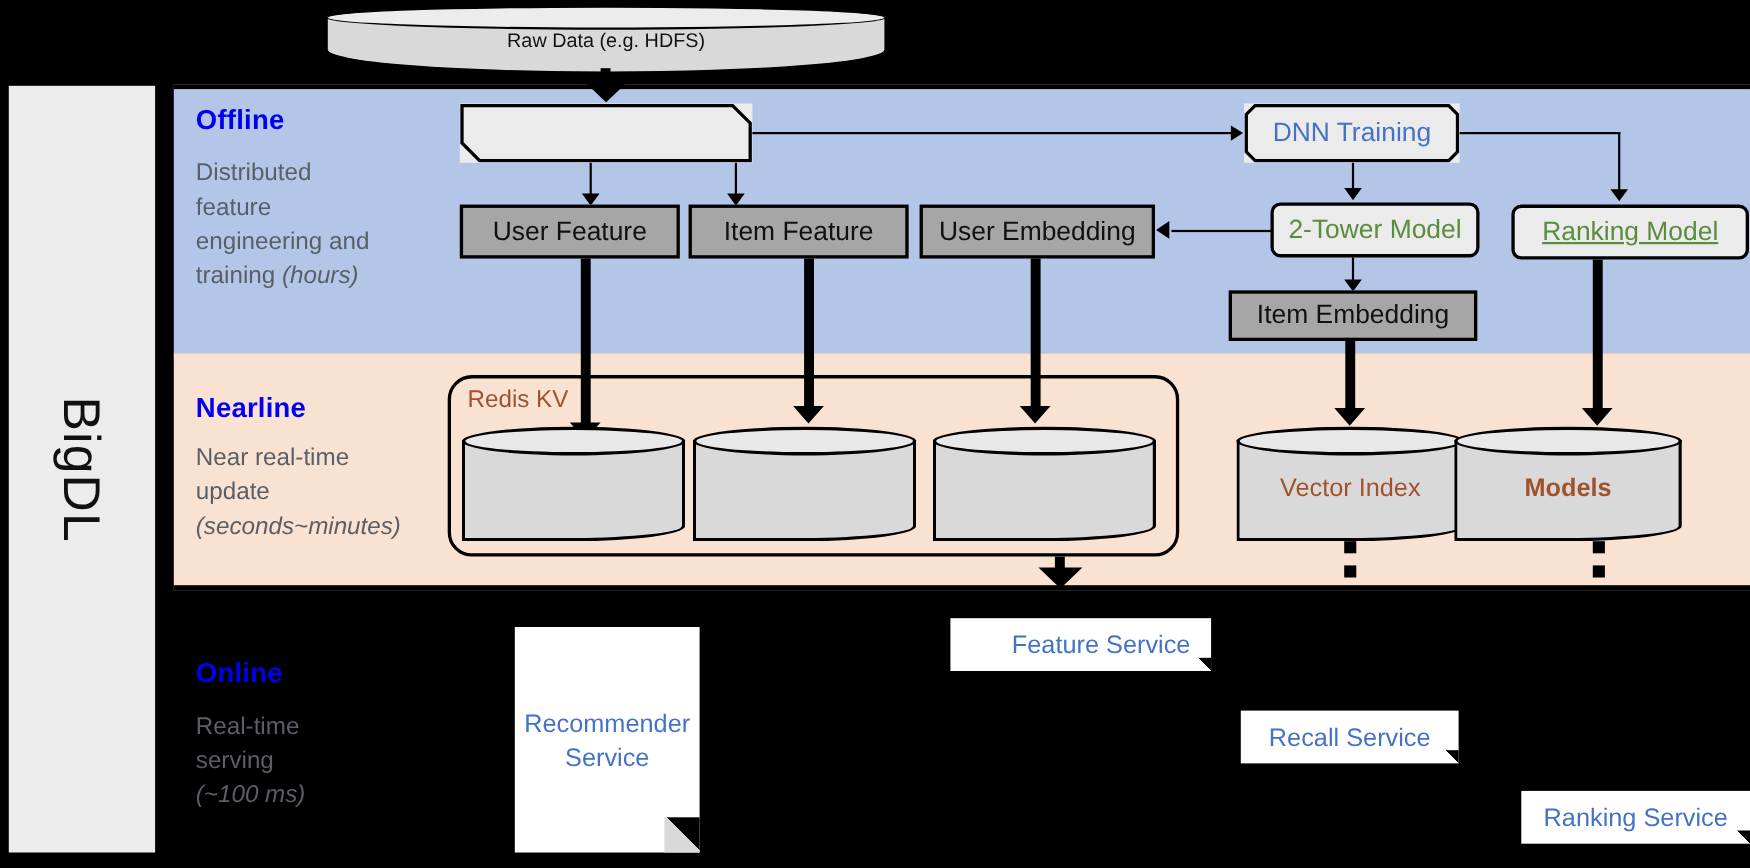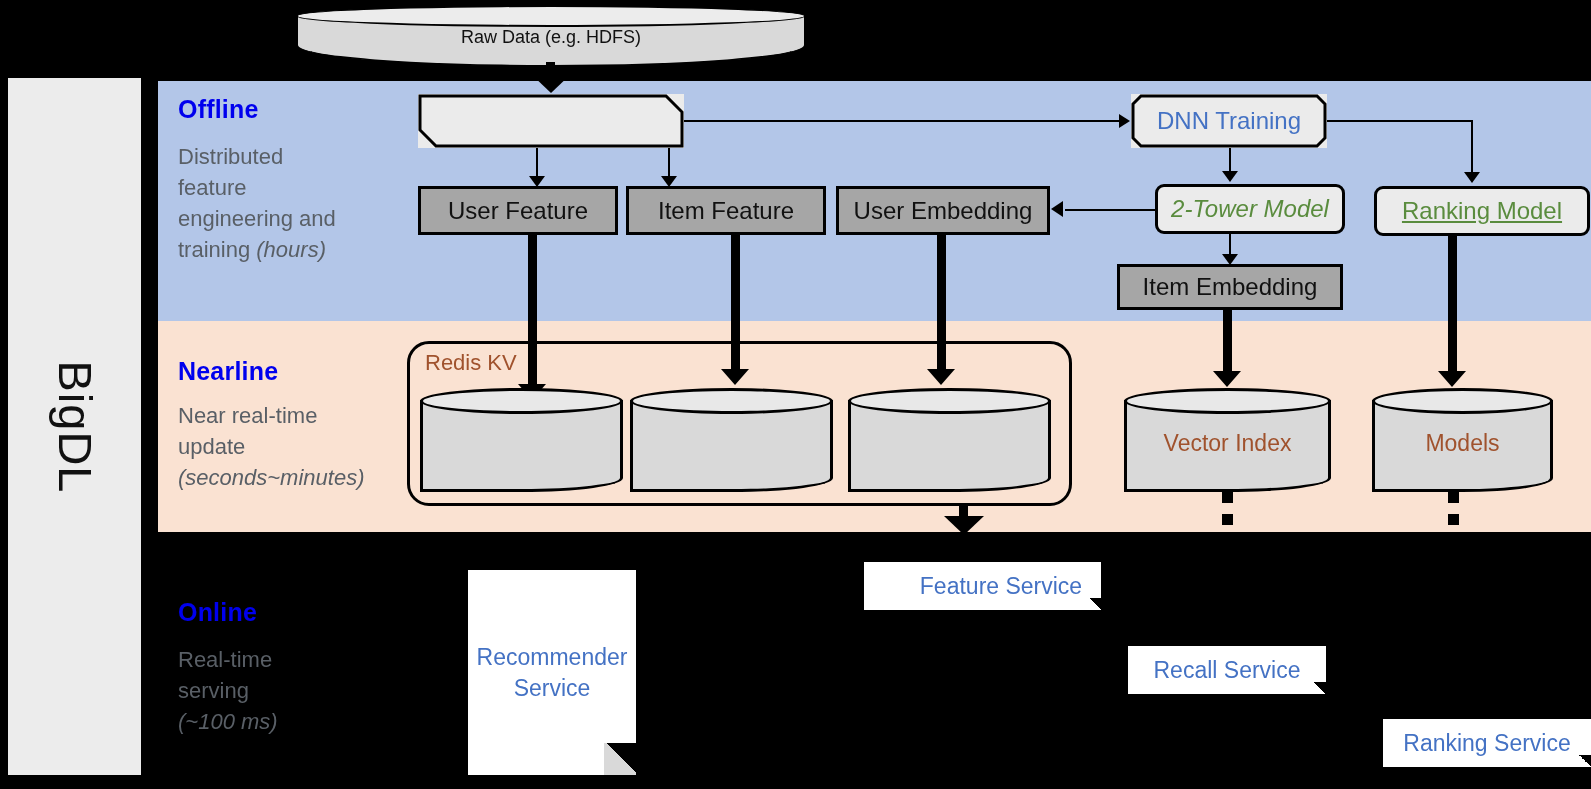--- a/index.html
+++ b/index.html
@@ -148,21 +148,21 @@
   <div class="node grey-box" id="user-feature" style="left:418px;top:186px;width:200px;height:49px;">
     <span>User Feature</span>
   </div>
   <div class="node grey-box" id="item-feature" style="left:626px;top:186px;width:200px;height:49px;">
     <span>Item Feature</span>
   </div>
   <div class="node grey-box" id="user-embedding" style="left:836px;top:186px;width:214px;height:49px;">
     <span>User Embedding</span>
   </div>
 
-  <div class="node proc-box green" id="two-tower-model" style="left:1155px;top:184px;width:190px;height:50px;font-style:italic;">
+  <div class="node proc-box green" id="two-tower-model" style="left:1155px;top:184px;width:190px;height:50px;">
     <span>2-Tower Model</span>
   </div>
   <div class="node proc-box green" id="ranking-model" style="left:1374px;top:186px;width:216px;height:50px;text-decoration:underline;">
     <span>Ranking Model</span>
   </div>
 
   <div class="ln thin-v" style="left:1229px;top:148px;height:27px;"></div>
   <div class="arrow-dn" style="left:1222px;top:171px;"></div>
 
   <div class="ln thin-h" style="left:1327px;top:120px;width:146px;"></div>
@@ -208,21 +208,21 @@
   <div class="cyl" style="left:848px;top:388px;width:203px;height:104px;">
     <div class="body"></div>
     <div class="top"></div>
   </div>
 
   <div class="cyl" style="left:1124px;top:388px;width:207px;height:104px;">
     <div class="body"></div>
     <div class="top"></div>
     <div class="cap" style="top:42px;">Vector Index</div>
   </div>
-  <div class="cyl" style="left:1372px;top:388px;width:181px;height:104px;">
+  <div class="cyl" style="left:1322px;top:388px;width:207px;height:104px;font-weight:bold;">
     <div class="body"></div>
     <div class="top"></div>
     <div class="cap" style="top:42px;">Models</div>
   </div>
 
   <div class="ln thick-v" style="left:959px;top:506px;height:14px;"></div>
   <div class="arrow-dn xfat" style="left:944px;top:516px;"></div>
 
   <div class="sq" style="left:1222px;top:492px;"></div>
   <div class="sq" style="left:1222px;top:514px;"></div>

